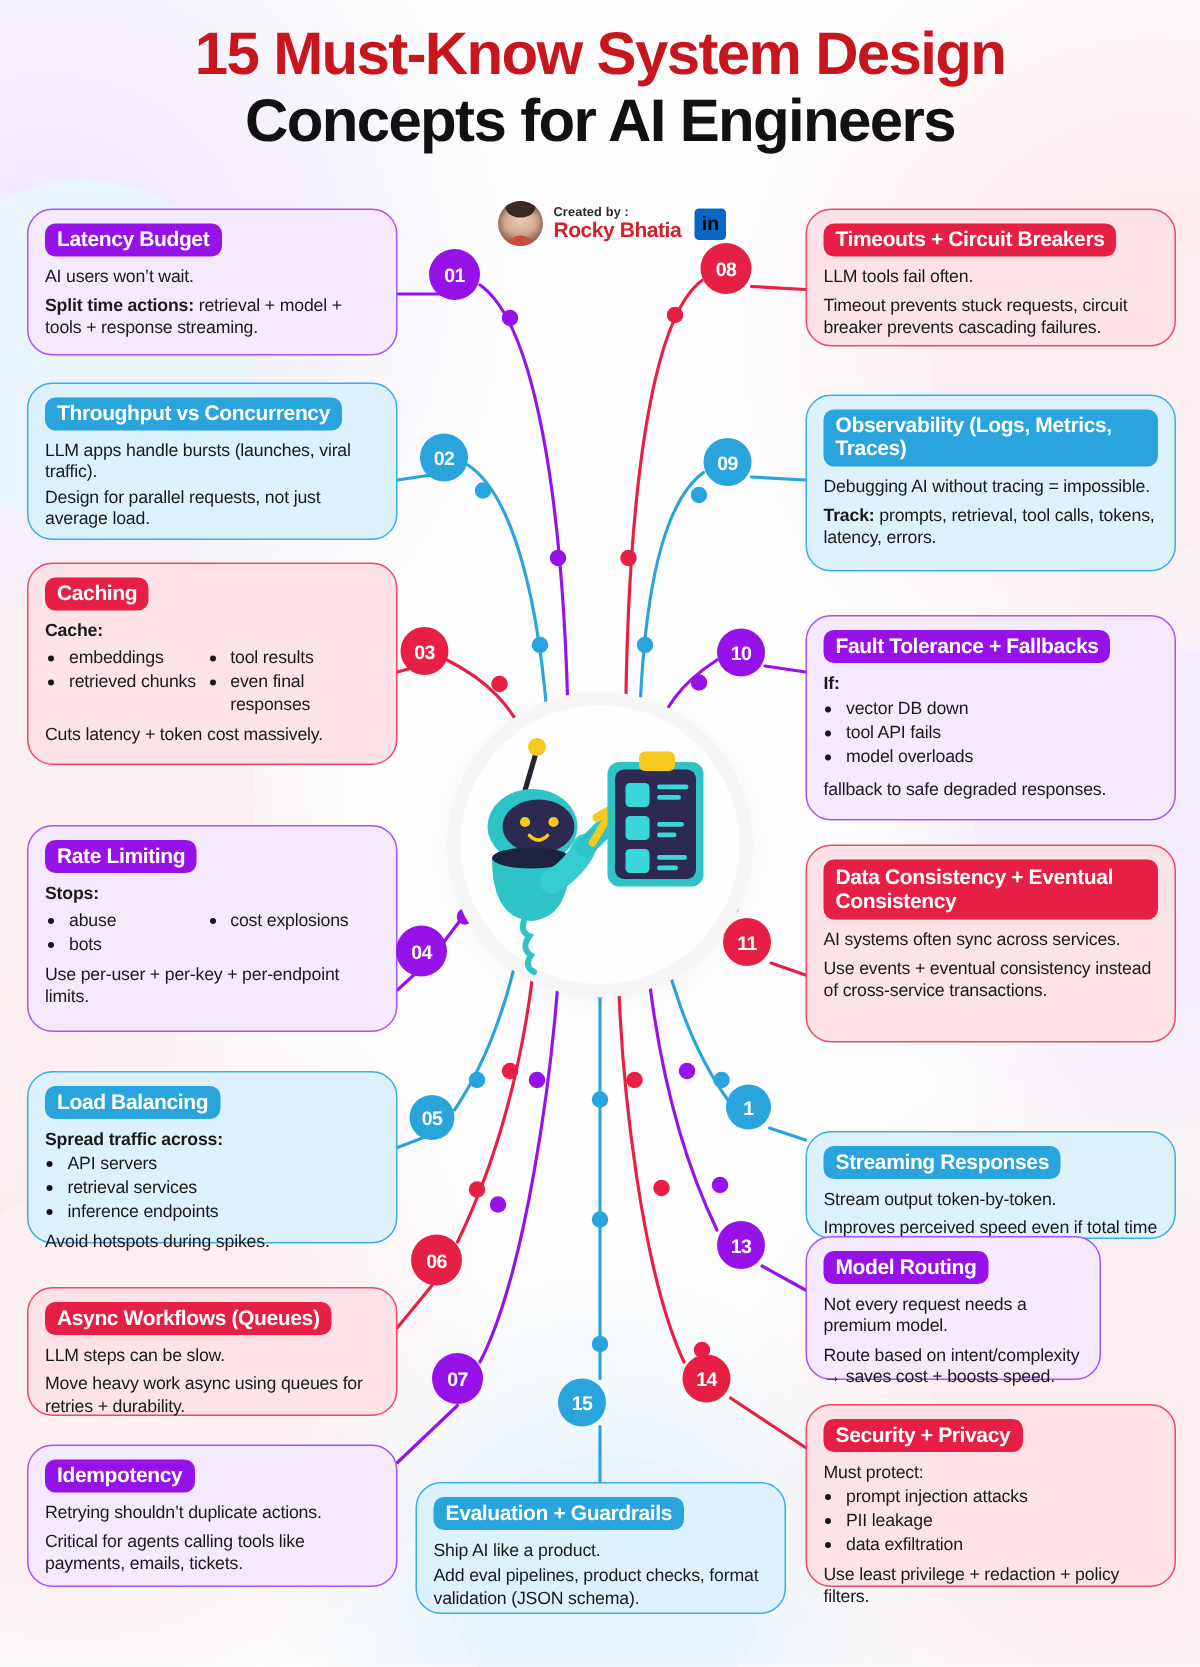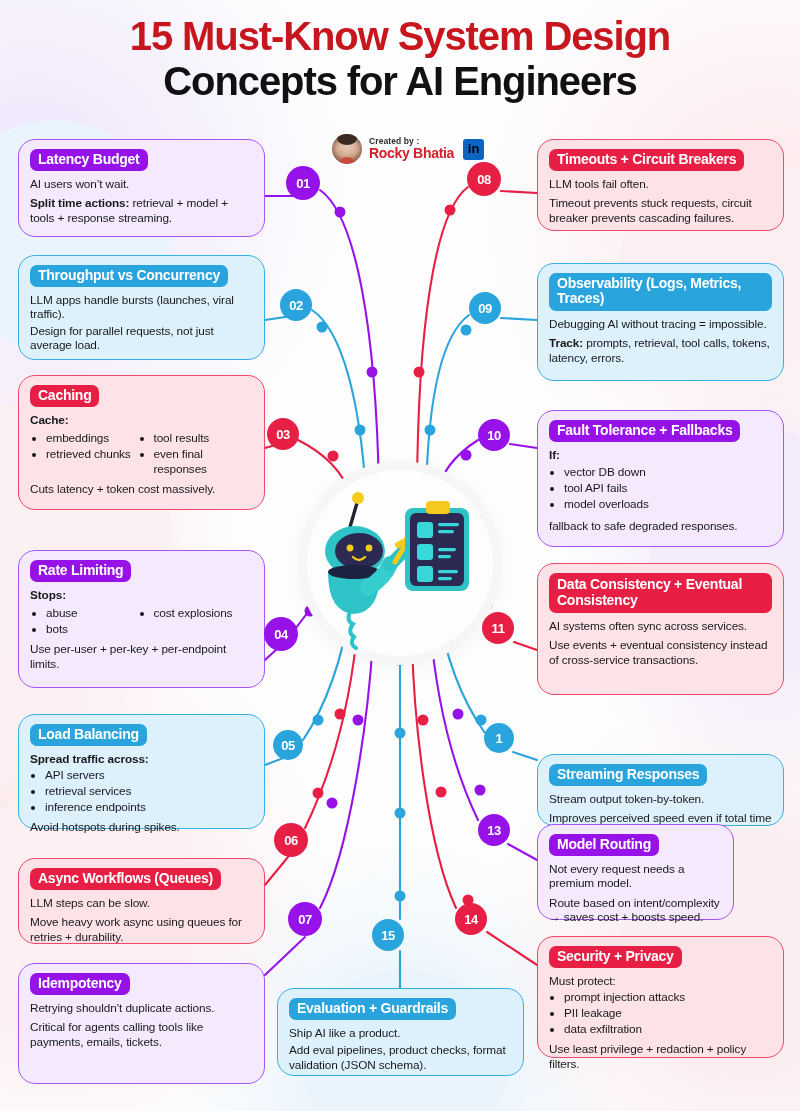--- a/index.html
+++ b/index.html
@@ -326,21 +326,21 @@
     </ul>
     <p>Avoid hotspots during spikes.</p>
   </div>
 
   <div class="card red" style="left:18px;top:858px;width:247px;height:86px;">
     <span class="chip red">Async Workflows (Queues)</span>
     <p>LLM steps can be slow.</p>
     <p>Move heavy work async using queues for retries + durability.</p>
   </div>
 
-  <div class="card purple" style="left:18px;top:963px;width:247px;height:121px;">
+  <div class="card purple" style="left:18px;top:963px;width:247px;height:95px;">
     <span class="chip purple">Idempotency</span>
     <p>Retrying shouldn’t duplicate actions.</p>
     <p>Critical for agents calling tools like payments, emails, tickets.</p>
   </div>
 
   <div class="card red" style="left:537px;top:139px;width:247px;height:92px;">
     <span class="chip red">Timeouts + Circuit Breakers</span>
     <p>LLM tools fail often.</p>
     <p>Timeout prevents stuck requests, circuit breaker prevents cascading failures.</p>
   </div>

